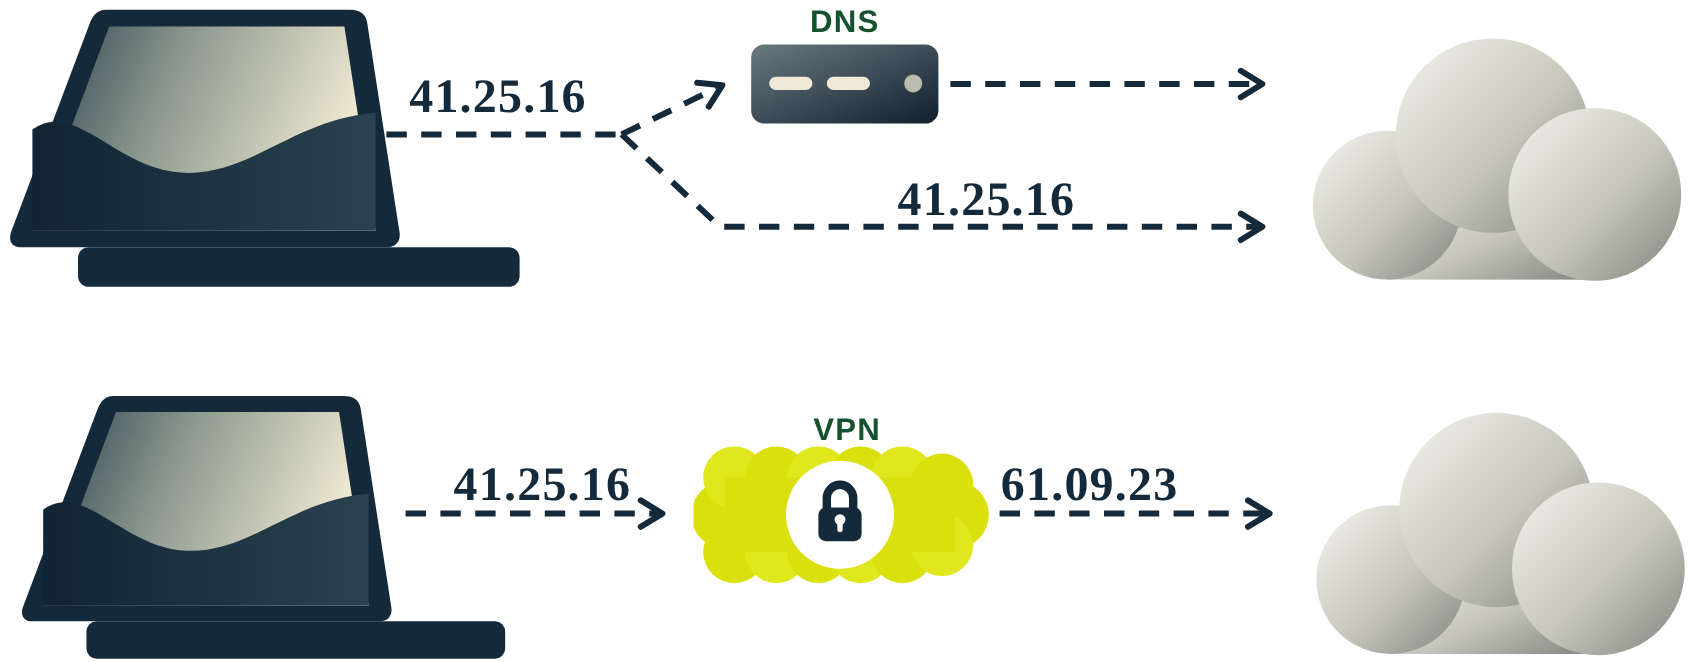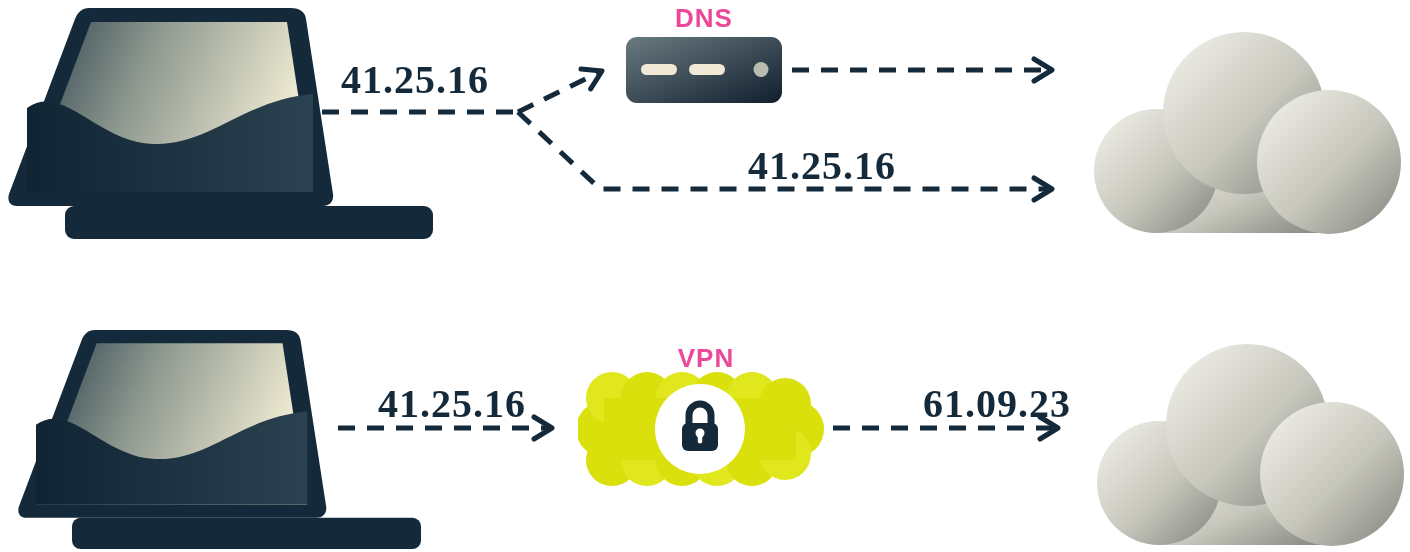--- a/index.html
+++ b/index.html
@@ -13,21 +13,21 @@
     font-size: 40px;
     color: #142A3B;
     letter-spacing: 1px;
     white-space: nowrap;
     transform: translateX(-50%);
   }
   .tag {
     font-family: "Liberation Sans", sans-serif;
     font-weight: 700;
     font-size: 26px;
-    color: #ec4899;
+    color: #14532d;
     letter-spacing: 1px;
     white-space: nowrap;
     transform: translateX(-50%);
   }
   svg { display: block; }
 </style>
 </head>
 <body>
 
 <div class="stage">
@@ -137,15 +137,15 @@
 
   <div class="abs tag" style="left:704px; top:3px;">DNS</div>
 
 
   <div class="abs num" style="left:822px; top:142px;">41.25.16</div>
 
   <div class="abs num" style="left:452px; top:380px;">41.25.16</div>
 
   <div class="abs tag" style="left:706px; top:343px;">VPN</div>
 
-  <div class="abs num" style="left:997px; top:380px;">61.09.23</div>
+  <div class="abs num" style="left:908px; top:380px;">61.09.23</div>
 
 </div>
 
 </body></html>

